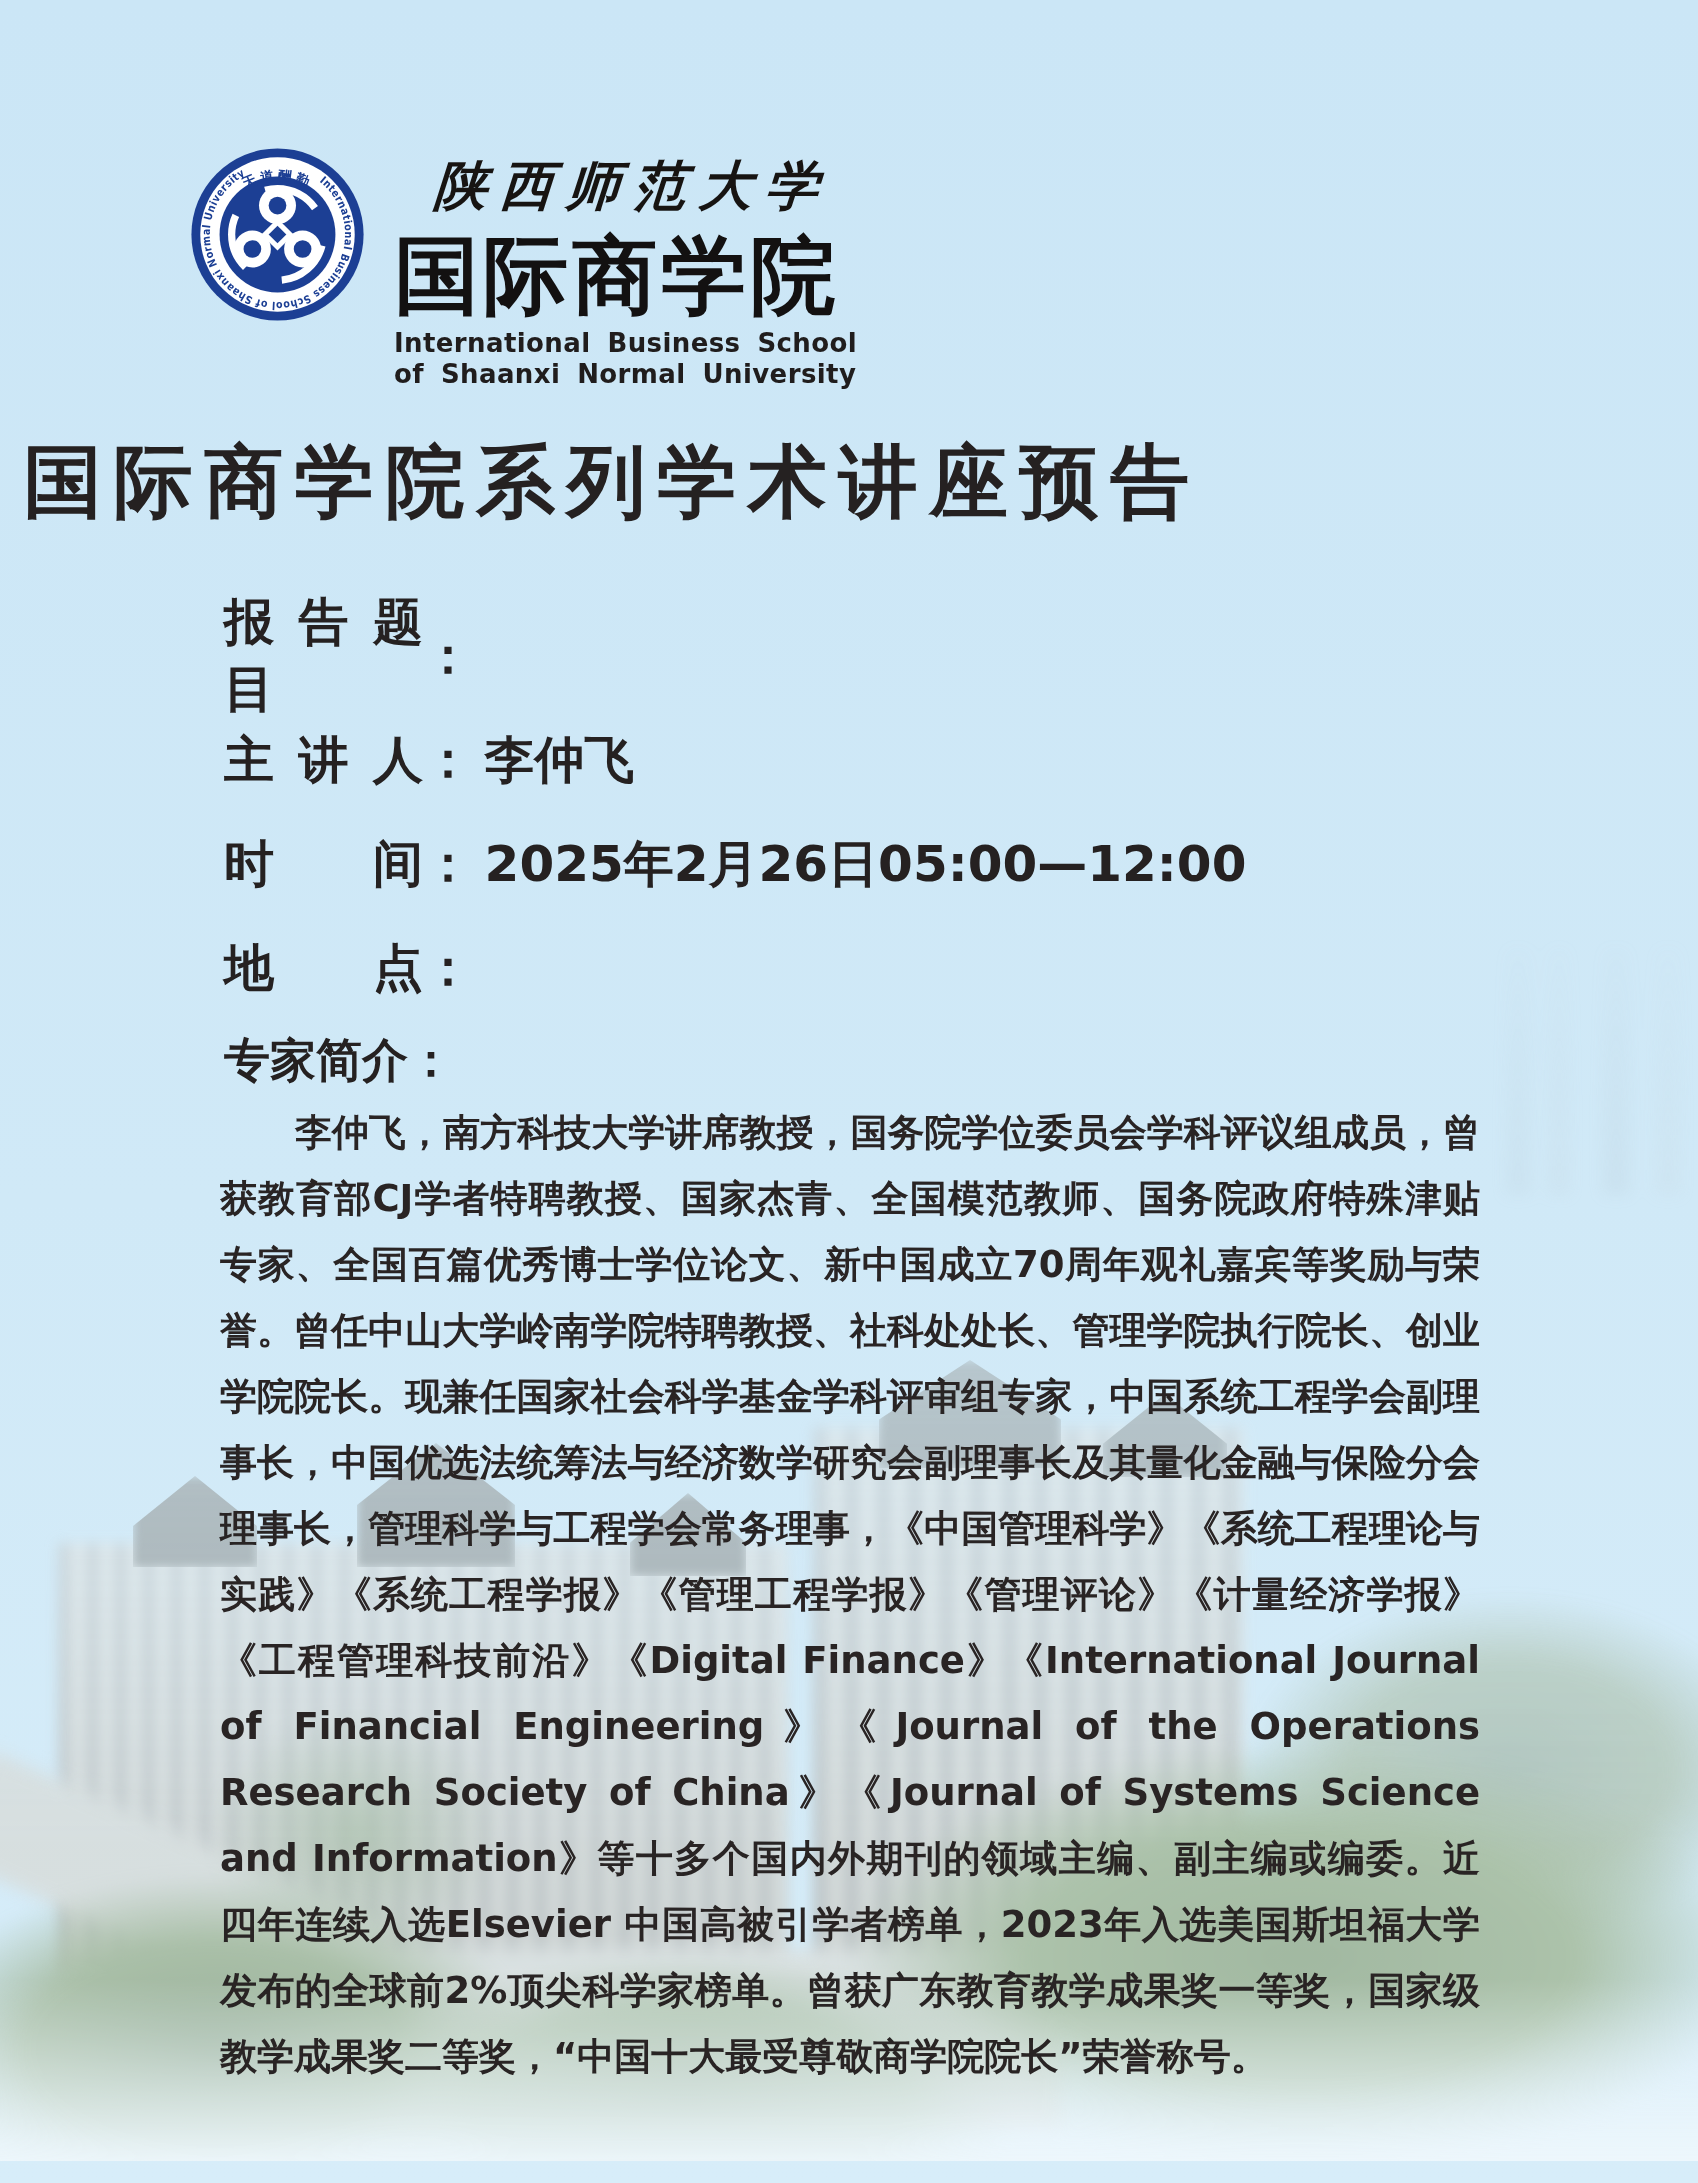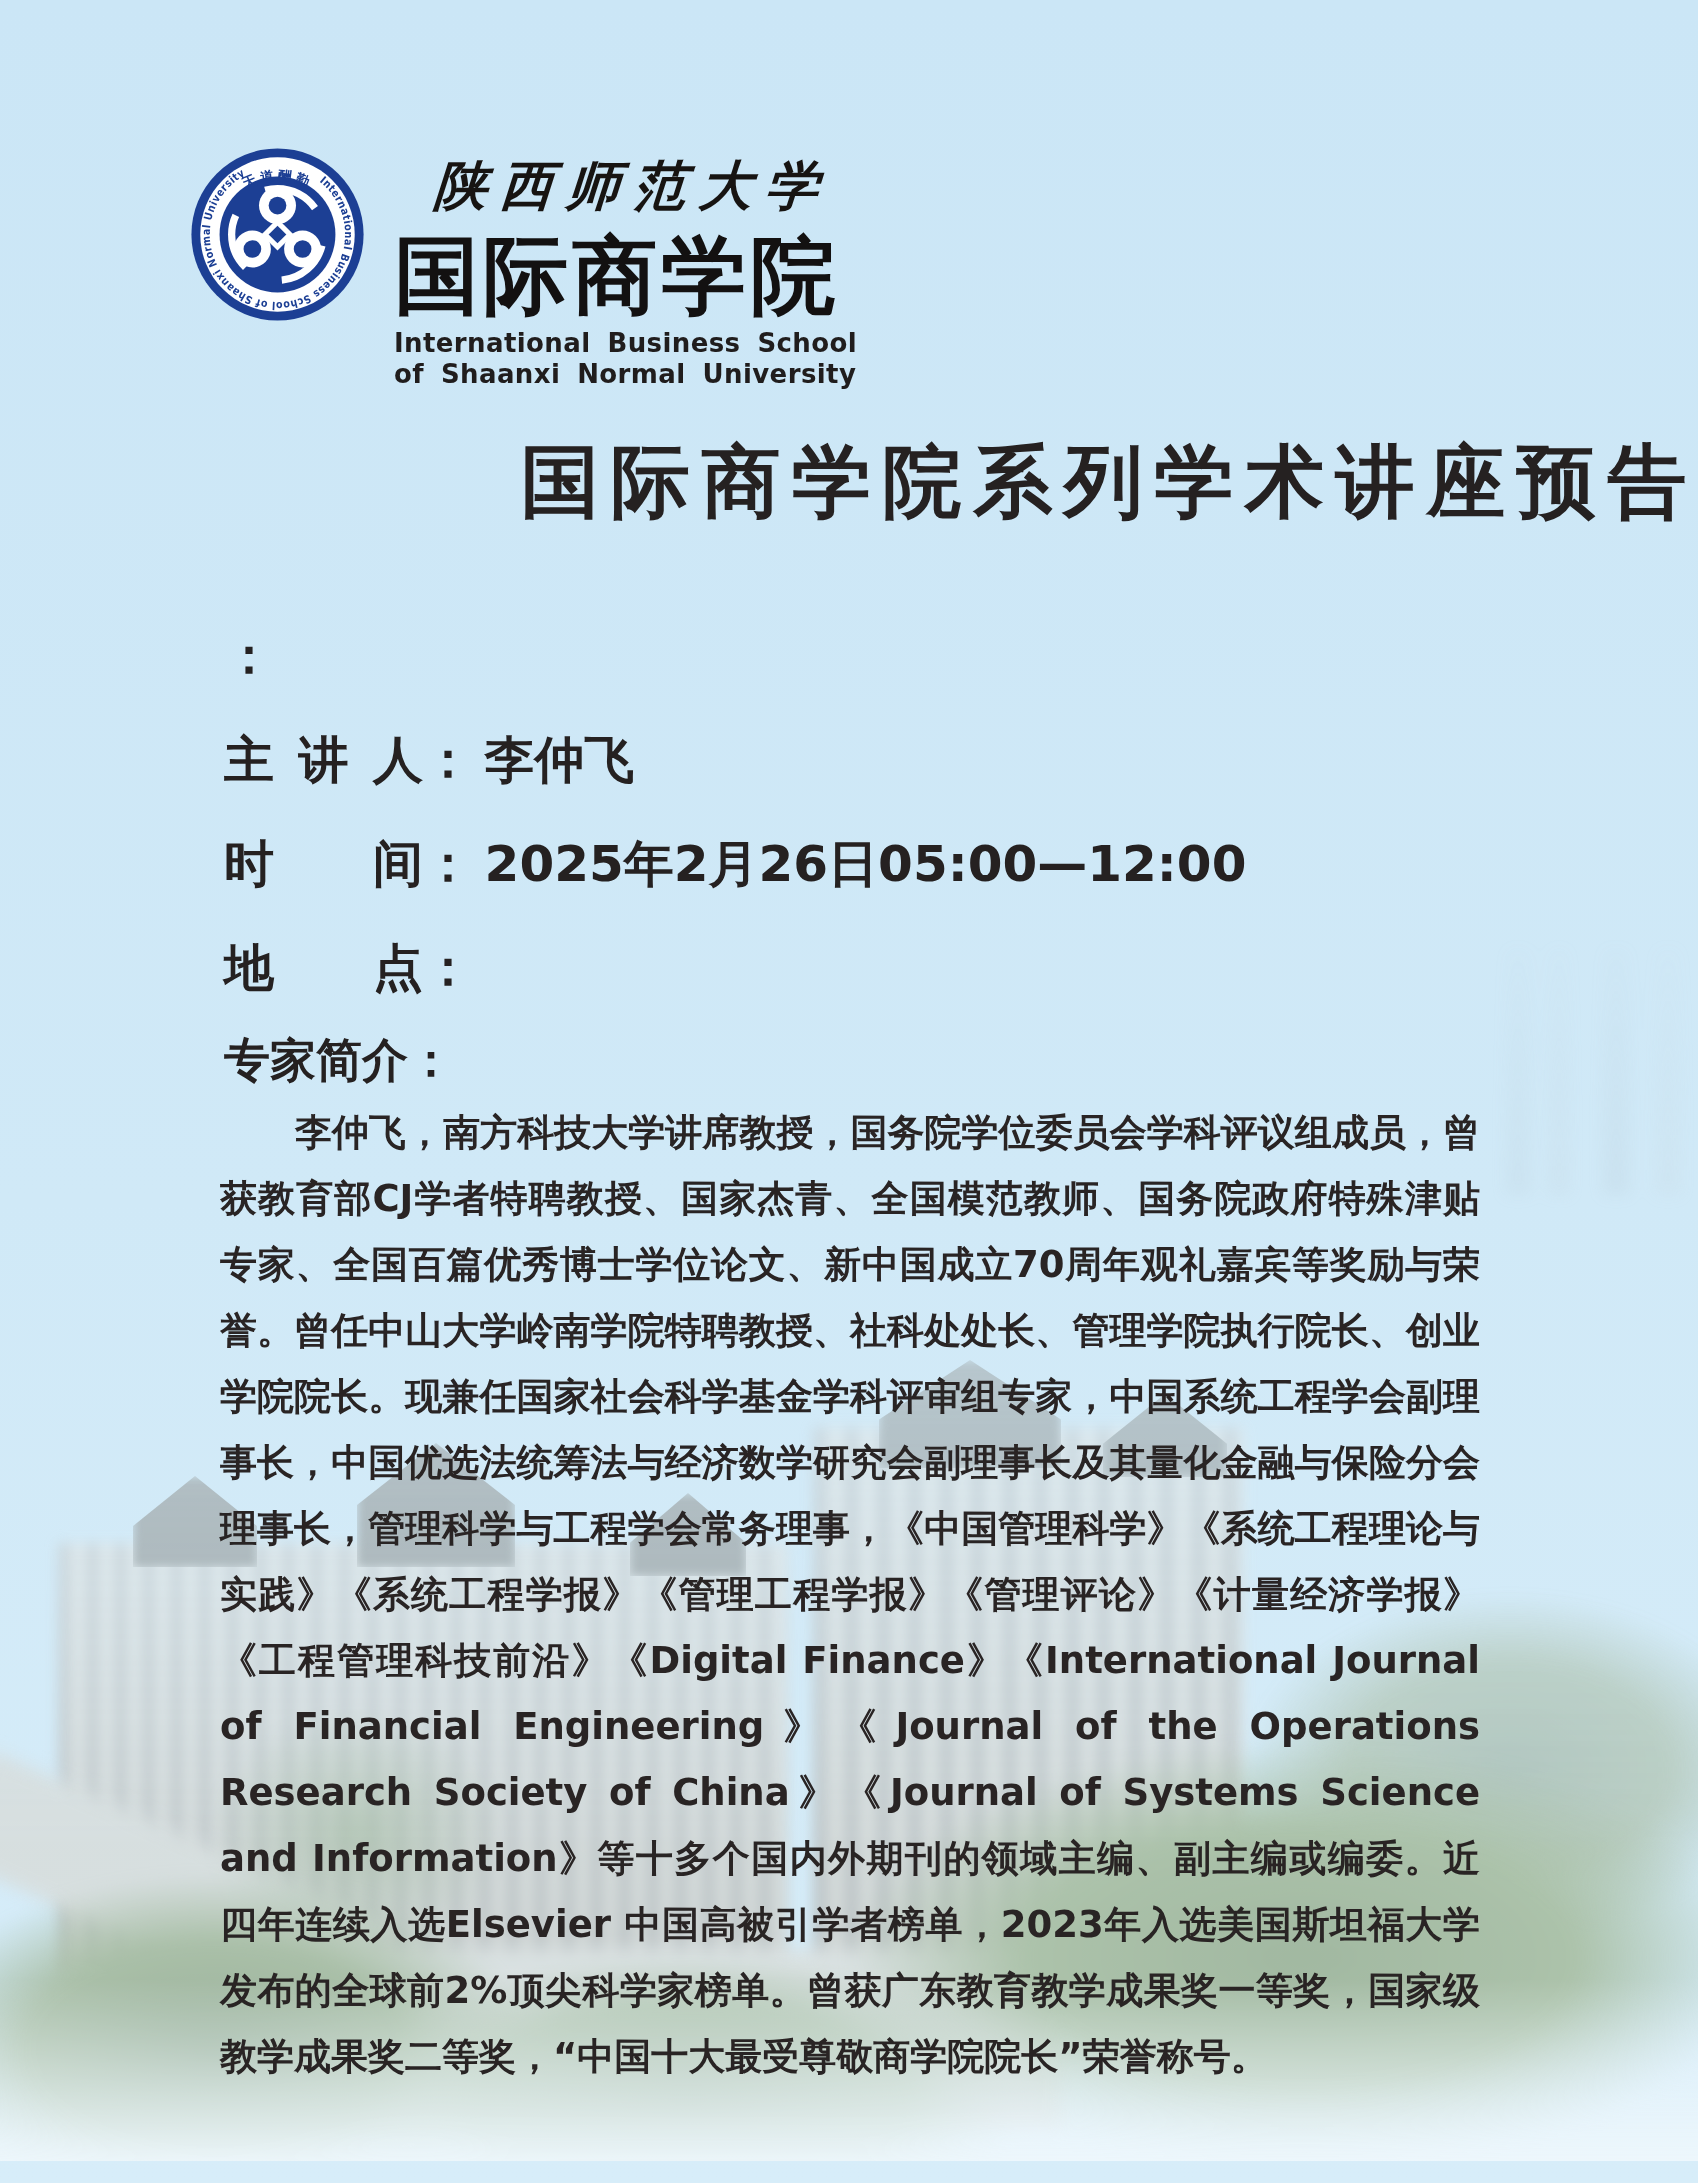--- a/index.html
+++ b/index.html
@@ -60,22 +60,22 @@
     margin-top:7px;line-height:1.08;
   }
   .school-en{
     font-size:26px;font-weight:700;color:#201d1d;line-height:31px;
     letter-spacing:0.4px;word-spacing:7.5px;margin-top:6.6px;
   }
 
   
   .title{
     position:absolute;left:0;right:0;top:430px;
-    text-align:right;font-size:79px;font-weight:900;
-    letter-spacing:11.6px;color:#252121;
+    text-align:left;font-size:79px;font-weight:900;
+    letter-spacing:11.6px;color:#252121;padding-left:23px;
   }
 
   
   .details{position:absolute;left:224px;top:604px;}
   .detail-row{height:104px;display:flex;align-items:center;font-size:50px;font-weight:800;color:#252121;}
   .dlabel{display:inline-block;width:199px;text-align:justify;text-align-last:justify;}
   .dcolon{display:inline-block;margin-right:11.6px;}
   .section-heading{
     position:absolute;left:224px;top:1030px;
     font-size:46px;font-weight:700;color:#252121;
@@ -144,20 +144,21 @@
         <div>International Business School</div>
         <div>of Shaanxi Normal University</div>
       </div>
     </div>
   </div>
 
   <div class="title">国际商学院系列学术讲座预告</div>
 
   <div class="details">
     <div class="detail-row">
+      <span class="dlabel">报告题目</span>
         <span class="dcolon">：</span>
     </div>
     <div class="detail-row">
       <span class="dlabel">主讲人</span>
         <span class="dcolon">：</span>
         <span class="dvalue">李仲飞</span>
     </div>
     <div class="detail-row">
       <span class="dlabel">时间</span>
         <span class="dcolon">：</span>

